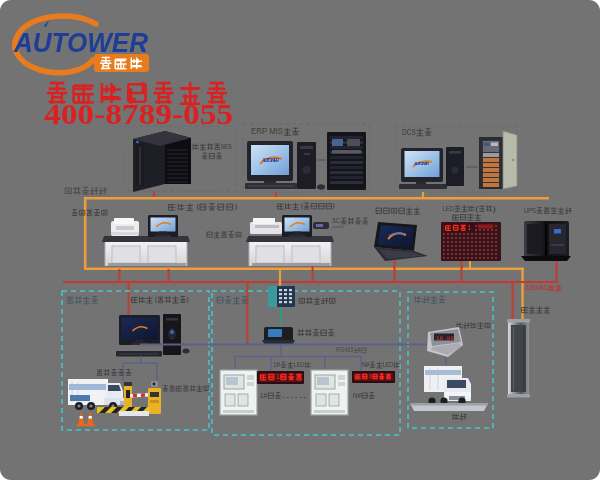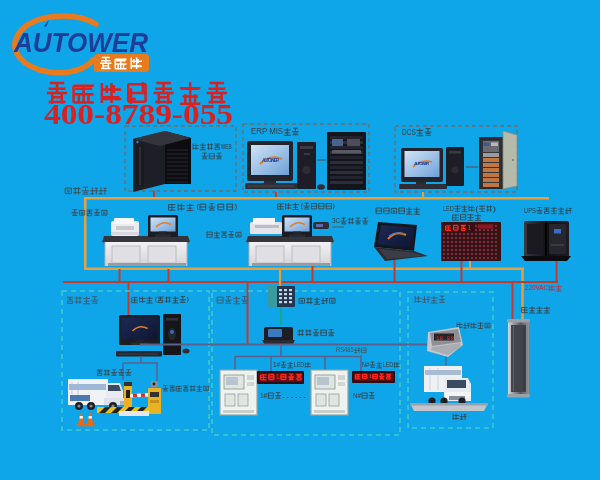--- a/index.html
+++ b/index.html
@@ -1,15 +1,15 @@
 <!DOCTYPE html>
 <html><head><meta charset="utf-8">
 <style>
 html,body{margin:0;padding:0;background:#ffffff;}
-#c{position:relative;width:600px;height:480px;overflow:hidden;background:#0ea5e9;}
+#c{position:relative;width:600px;height:480px;overflow:hidden;background:#737373;border-radius:11px;}
 </style></head>
 <body>
 <div id="c"><svg width="600" height="480" viewBox="0 0 600 480" xmlns="http://www.w3.org/2000/svg">
       <defs>
 <linearGradient id="scr" x1="0" y1="0" x2="1" y2="1">
  <stop offset="0" stop-color="#cfe2f4"></stop>
           <stop offset="0.5" stop-color="#9fc3e8"></stop>
           <stop offset="1" stop-color="#6f9fd8"></stop>
 </linearGradient>
 <linearGradient id="scrdark" x1="0" y1="0" x2="1" y2="1">

